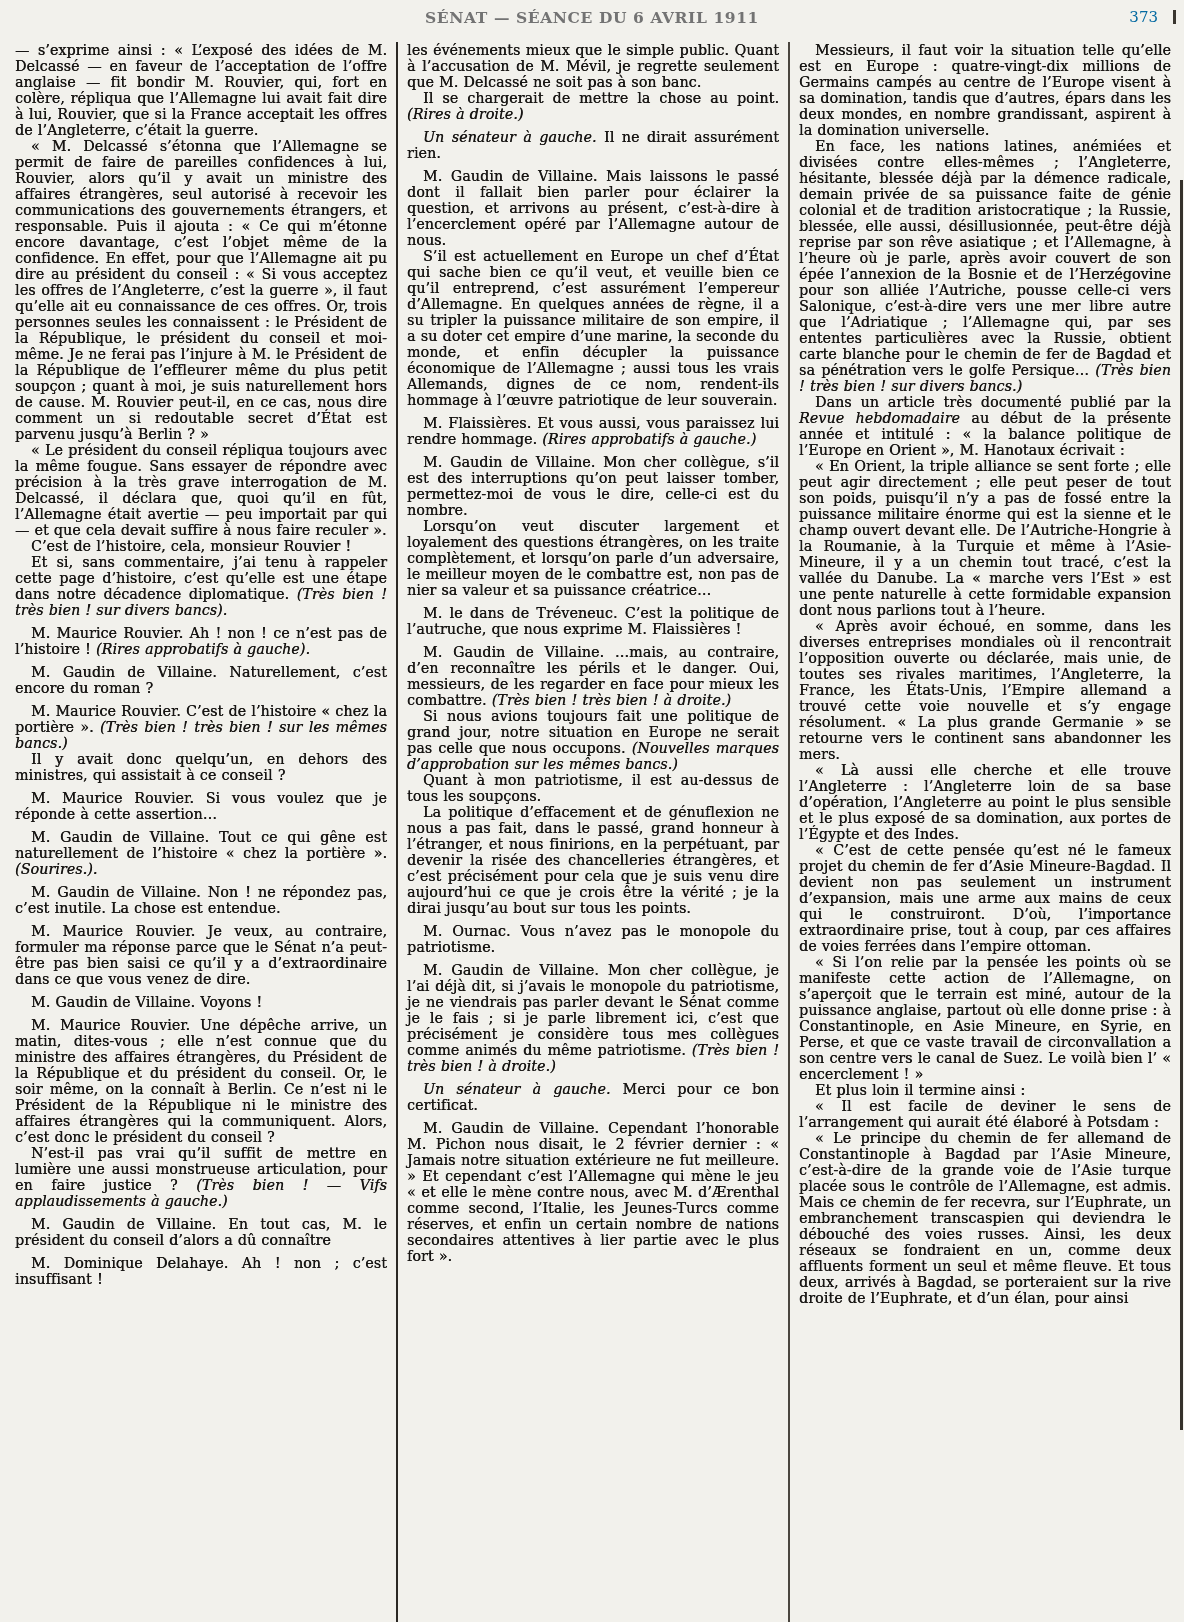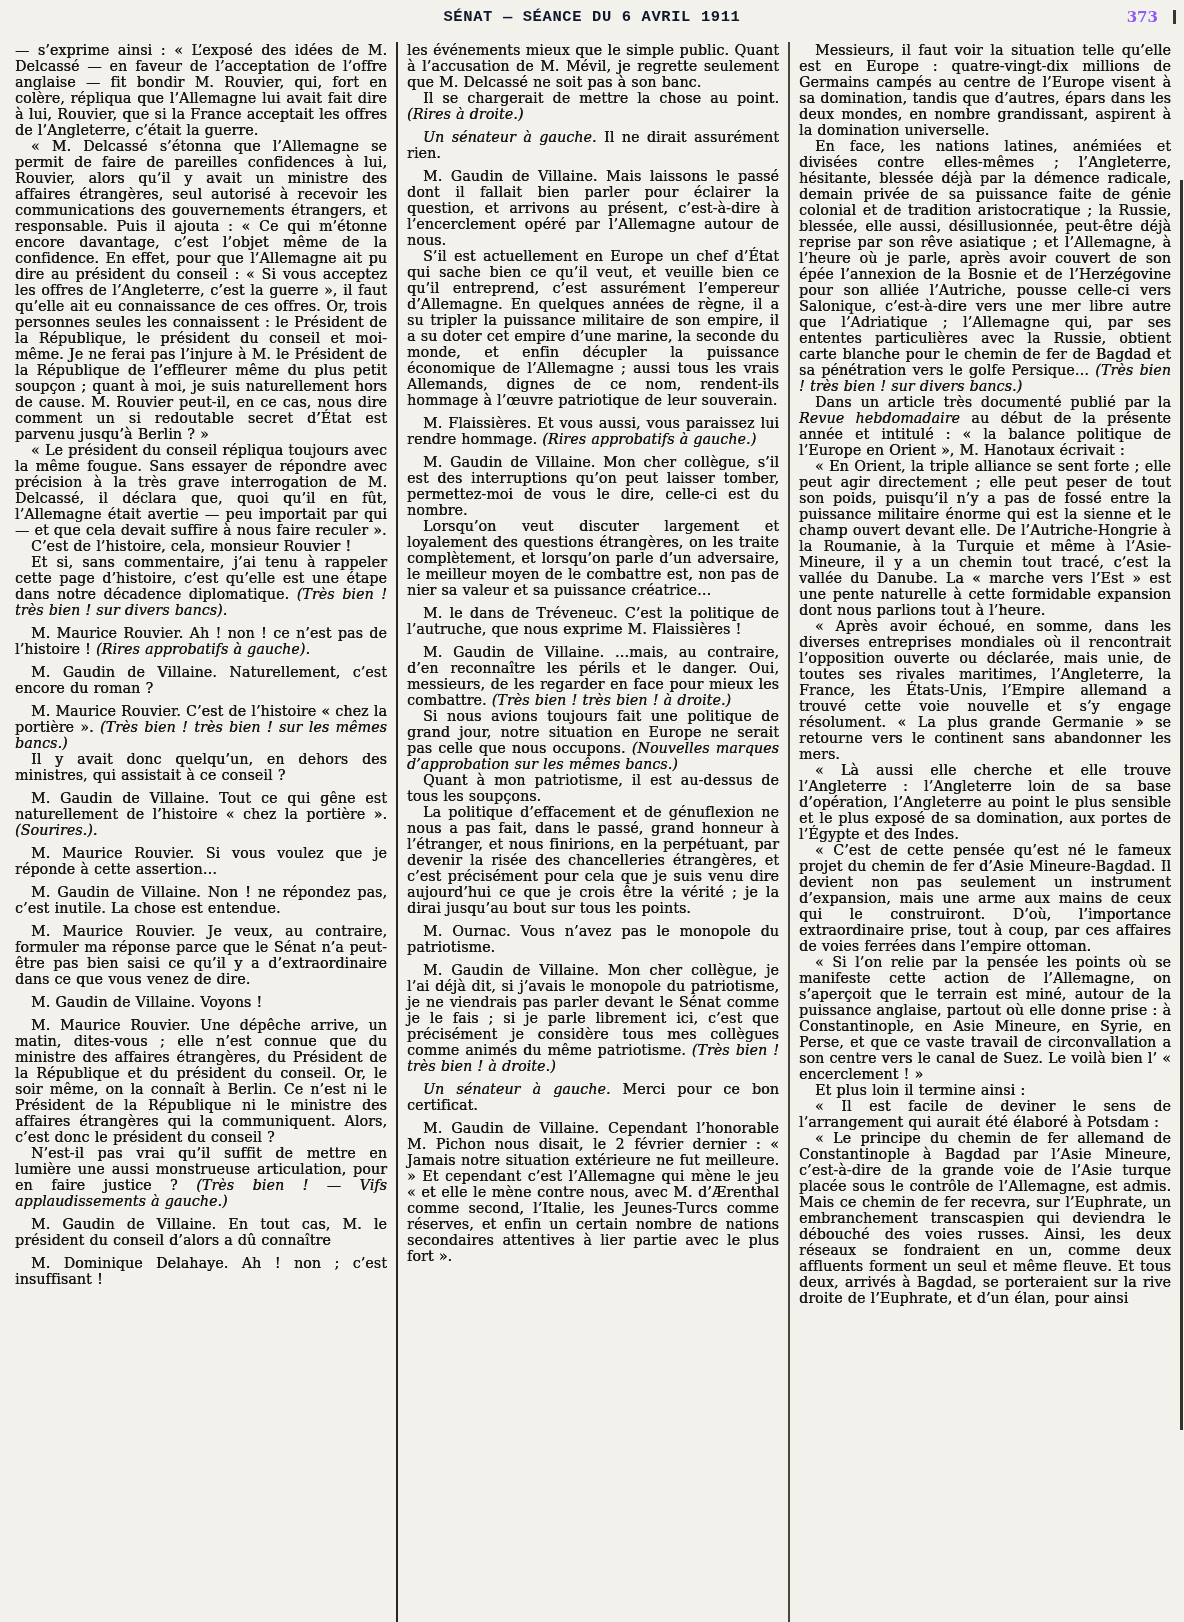--- a/index.html
+++ b/index.html
@@ -20,29 +20,28 @@
     position: relative;
     height: 40px;
   }
   .masthead .title {
     position: absolute;
     top: 8px; left: 0; right: 0;
     text-align: center;
     font-weight: bold;
     font-size: 15.5px;
     letter-spacing: 0.6px;
-    color: #0f172a;
-    font-family: Liberation Mono, monospace;
+    color: #737373;
   }
   .masthead .pageno {
     position: absolute;
     top: 8px; right: 26px;
-    font-weight: bold;
+    font-weight: normal;
     font-size: 15px;
-    color: #8b5cf6;
+    color: #0369a1;
   }
   .content {
     display: flex;
     align-items: stretch;
     height: 1582px;
     padding: 0 4px 0 6px;
     box-sizing: border-box;
   }
   .col {
     flex: 1 1 0;
@@ -91,22 +90,22 @@
     <div class="col">
         <p class="para noindent"><span class="run">— s’exprime ainsi : « L’exposé des idées de M. Delcassé — en faveur de l’acceptation de l’offre anglaise — fit bondir M. Rouvier, qui, fort en colère, répliqua que l’Allemagne lui avait fait dire à lui, Rouvier, que si la France acceptait les offres de l’Angleterre, c’était la guerre.</span></p>
         <p class="para"><span class="run">« M. Delcassé s’étonna que l’Allemagne se permit de faire de pareilles confidences à lui, Rouvier, alors qu’il y avait un ministre des affaires étrangères, seul autorisé à recevoir les communications des gouvernements étrangers, et responsable. Puis il ajouta : « Ce qui m’étonne encore davantage, c’est l’objet même de la confidence. En effet, pour que l’Allemagne ait pu dire au président du conseil : « Si vous acceptez les offres de l’Angleterre, c’est la guerre », il faut qu’elle ait eu connaissance de ces offres. Or, trois personnes seules les connaissent : le Président de la République, le président du conseil et moi-même. Je ne ferai pas l’injure à M. le Président de la République de l’effleurer même du plus petit soupçon ; quant à moi, je suis naturellement hors de cause. M. Rouvier peut-il, en ce cas, nous dire comment un si redoutable secret d’État est parvenu jusqu’à Berlin ? »</span></p>
         <p class="para"><span class="run">« Le président du conseil répliqua toujours avec la même fougue. Sans essayer de répondre avec précision à la très grave interrogation de M. Delcassé, il déclara que, quoi qu’il en fût, l’Allemagne était avertie — peu importait par qui — et que cela devait suffire à nous faire reculer ».</span></p>
         <p class="para"><span class="run">C’est de l’histoire, cela, monsieur Rouvier !</span></p>
         <p class="para"><span class="run">Et si, sans commentaire, j’ai tenu à rappeler cette page d’histoire, c’est qu’elle est une étape dans notre décadence diplomatique. </span><span class="stage">(Très bien ! très bien ! sur divers bancs).</span></p>
         <p class="para spaced"><span class="speaker">M. Maurice Rouvier.</span><span class="run"> Ah ! non ! ce n’est pas de l’histoire ! </span><span class="stage">(Rires approbatifs à gauche).</span></p>
         <p class="para spaced"><span class="speaker">M. Gaudin de Villaine.</span><span class="run"> Naturellement, c’est encore du roman ?</span></p>
         <p class="para spaced"><span class="speaker">M. Maurice Rouvier.</span><span class="run"> C’est de l’histoire « chez la portière ». </span><span class="stage">(Très bien ! très bien ! sur les mêmes bancs.)</span></p>
         <p class="para"><span class="run">Il y avait donc quelqu’un, en dehors des ministres, qui assistait à ce conseil ?</span></p>
+        <p class="para spaced"><span class="speaker">M. Maurice Rouvier.</span><span class="run"> Si vous voulez que je réponde à cette assertion…</span></p>
         <p class="para spaced"><span class="speaker">M. Gaudin de Villaine.</span><span class="run"> Tout ce qui gêne est naturellement de l’histoire « chez la portière ». </span><span class="stage">(Sourires.).</span></p>
-        <p class="para spaced"><span class="speaker">M. Maurice Rouvier.</span><span class="run"> Si vous voulez que je réponde à cette assertion…</span></p>
         <p class="para spaced"><span class="speaker">M. Gaudin de Villaine.</span><span class="run"> Non ! ne répondez pas, c’est inutile. La chose est entendue.</span></p>
         <p class="para spaced"><span class="speaker">M. Maurice Rouvier.</span><span class="run"> Je veux, au contraire, formuler ma réponse parce que le Sénat n’a peut-être pas bien saisi ce qu’il y a d’extraordinaire dans ce que vous venez de dire.</span></p>
         <p class="para spaced"><span class="speaker">M. Gaudin de Villaine.</span><span class="run"> Voyons !</span></p>
         <p class="para spaced"><span class="speaker">M. Maurice Rouvier.</span><span class="run"> Une dépêche arrive, un matin, dites-vous ; elle n’est connue que du ministre des affaires étrangères, du Président de la République et du président du conseil. Or, le soir même, on la connaît à Berlin. Ce n’est ni le Président de la République ni le ministre des affaires étrangères qui la communiquent. Alors, c’est donc le président du conseil ?</span></p>
         <p class="para"><span class="run">N’est-il pas vrai qu’il suffit de mettre en lumière une aussi monstrueuse articulation, pour en faire justice ? </span><span class="stage">(Très bien ! — Vifs applaudissements à gauche.)</span></p>
         <p class="para spaced"><span class="speaker">M. Gaudin de Villaine.</span><span class="run"> En tout cas, M. le président du conseil d’alors a dû connaître</span></p>
         <p class="para spaced"><span class="speaker">M. Dominique Delahaye.</span><span class="run"> Ah ! non ; c’est insuffisant !</span></p>
       </div>
     <div class="col-rule"></div>
     <div class="col">

